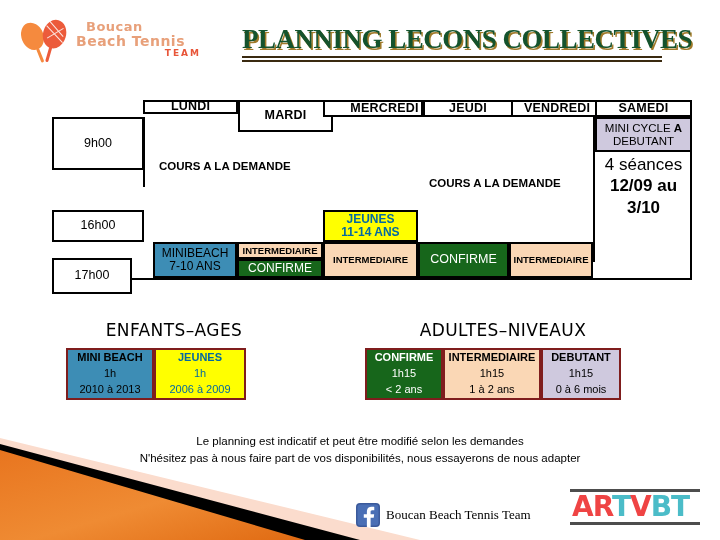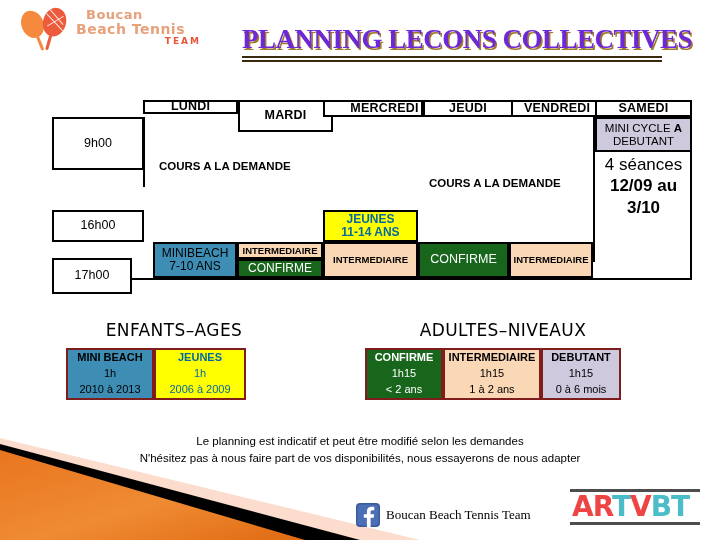--- a/index.html
+++ b/index.html
@@ -7,33 +7,33 @@
     width:720px;height:540px;overflow:hidden;position:relative;
     background:#ffffff;
     font-family:"Liberation Sans", sans-serif;
     color:#000;
   }
 
   
   #deco{position:absolute;left:0;bottom:0;width:420px;height:110px;overflow:hidden;pointer-events:none;}
 
   
-  #logo{position:absolute;left:14px;top:6px;width:180px;height:60px;}
+  #logo{position:absolute;left:14px;top:18px;width:180px;height:60px;}
   #logo .ltext{position:absolute;left:62px;top:2px;width:125px;
     font-family:"DejaVu Sans", sans-serif;font-weight:bold;color:#e8a07a;
     line-height:1.05;}
   #logo .l1{font-size:13px;letter-spacing:.5px;margin-left:10px;}
   #logo .l2{font-size:14px;letter-spacing:.5px;}
   #logo .l3{font-size:9px;color:#e8563a;text-align:right;letter-spacing:2px;margin-top:1px;}
 
   
   #title{position:absolute;left:242px;top:24px;width:420px;text-align:center;}
   #title .ttxt{
     font-family:"Liberation Serif", serif;font-weight:bold;font-size:27px;
-    letter-spacing:-0.5px;color:#6d28d9;
+    letter-spacing:-0.5px;color:#14532d;
     text-shadow:1.5px 1.5px 0 #a07a2a;
     white-space:nowrap;
     text-align:center;
   }
   #title .ul1{height:2px;background:#3a2a10;margin-top:1px;}
   #title .ul2{height:2px;background:#3a2a10;margin-top:2px;}
 
   
   #sched{position:absolute;left:52px;top:100px;width:640px;height:180px;}
   .cell{position:absolute;box-sizing:border-box;border:2px solid #000;

